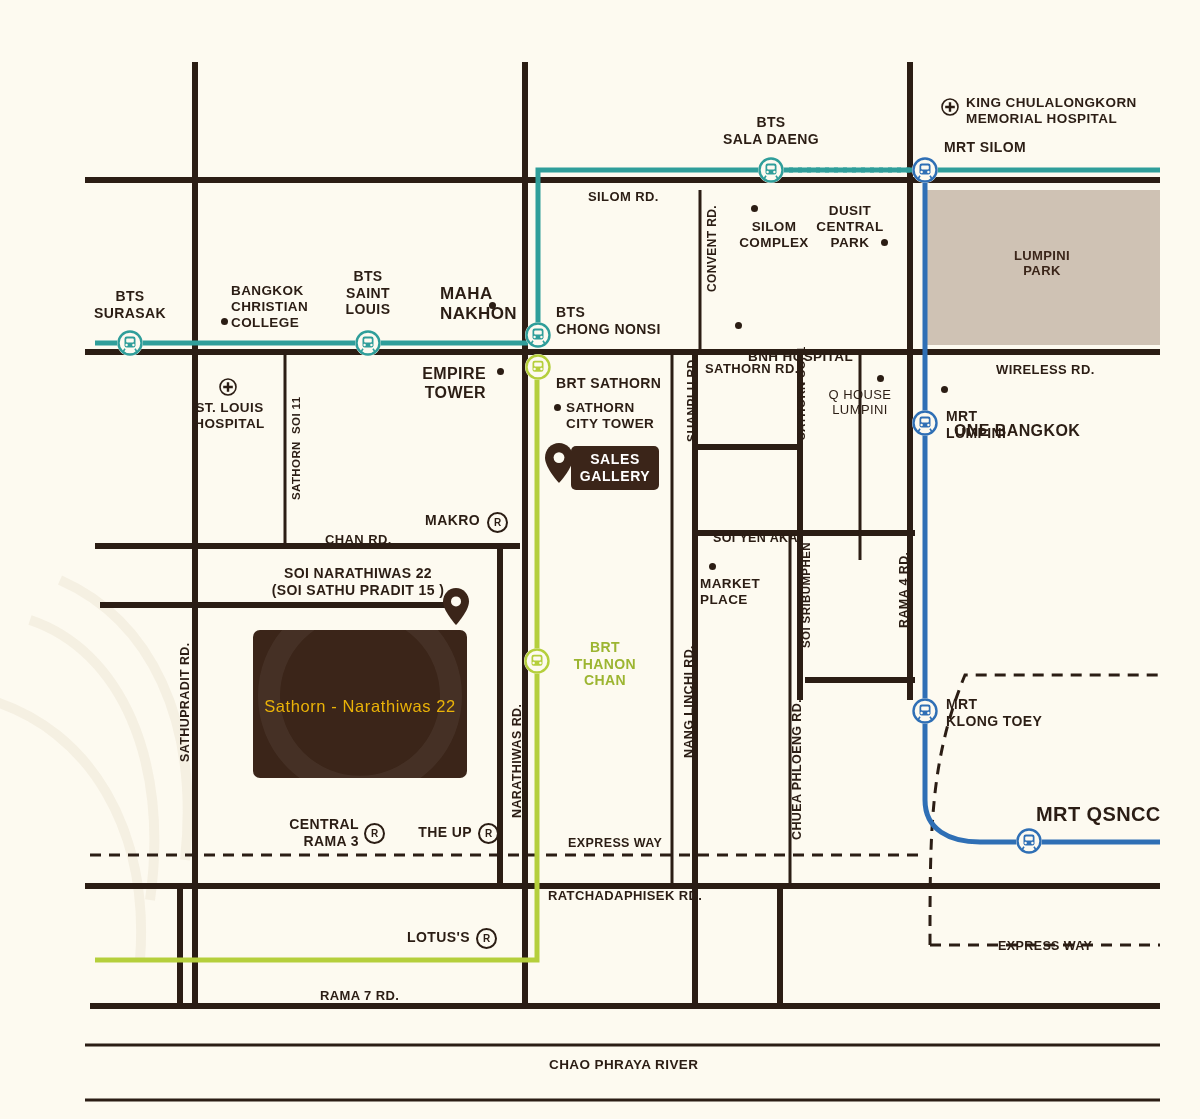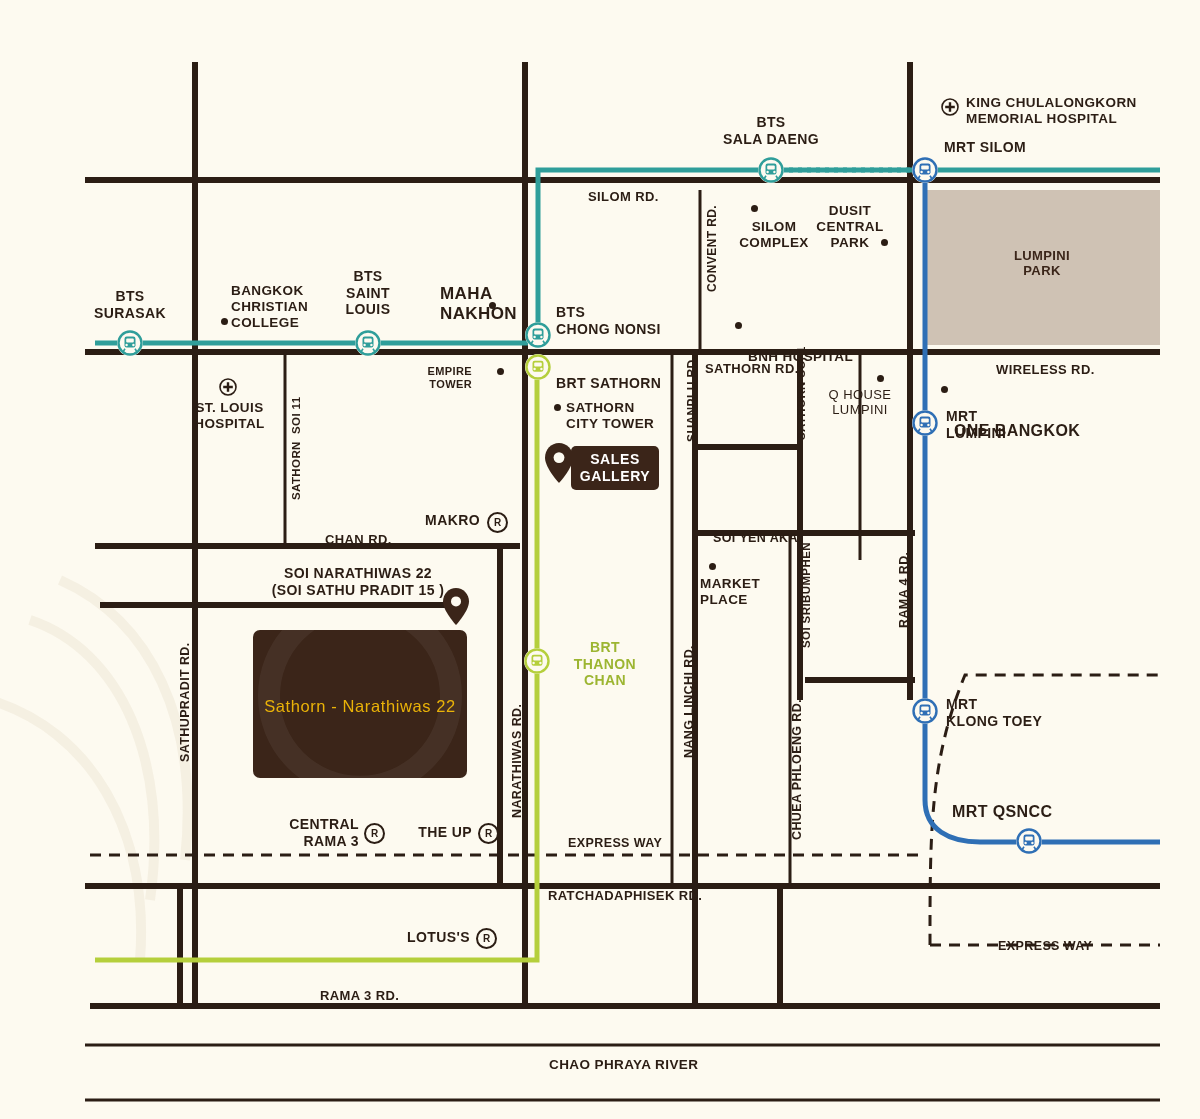--- a/index.html
+++ b/index.html
@@ -230,21 +230,21 @@
 <div class="station" style="left:1016px;top:828px;">
   <svg width="26" height="26" viewBox="0 0 26 26">
       <circle cx="13" cy="13" r="11.5" fill="#fdfaf0" stroke="#2f6fb5" stroke-width="2.4"></circle>
       <rect x="7.5" y="6.5" width="11" height="11" rx="2.2" fill="#2f6fb5"></rect>
       <rect x="9.2" y="8.4" width="7.6" height="4.2" rx="1" fill="#fdfaf0"></rect>
       <circle cx="9.6" cy="15" r="1.2" fill="#fdfaf0"></circle>
       <circle cx="16.4" cy="15" r="1.2" fill="#fdfaf0"></circle>
       <path d="M8 18.8 l-1.6 2.4 M18 18.8 l1.6 2.4" stroke="#2f6fb5" stroke-width="1.6"></path>
     </svg>
 </div>
-<div class="lbl b" style="left:952px;top:803px;width:150px;font-size:16px;">MRT QSNCC</div>
+<div class="lbl b" style="left:1036px;top:803px;width:150px;font-size:20px;">MRT QSNCC</div>
 
 <div class="station" style="left:525px;top:354px;">
   <svg width="26" height="26" viewBox="0 0 26 26">
       <circle cx="13" cy="13" r="11.5" fill="#fdfaf0" stroke="#b5cf3c" stroke-width="2.4"></circle>
       <rect x="7.5" y="6.8" width="11" height="11" rx="2.2" fill="#b5cf3c"></rect>
       <rect x="9.2" y="8.6" width="7.6" height="4" rx="1" fill="#fdfaf0"></rect>
       <circle cx="9.6" cy="15" r="1.2" fill="#fdfaf0"></circle>
       <circle cx="16.4" cy="15" r="1.2" fill="#fdfaf0"></circle>
     </svg>
 </div>
@@ -280,21 +280,21 @@
 <div class="dot" style="left:221px;top:318px;"></div>
 <div class="lbl b" style="left:231px;top:283px;width:130px;font-size:13.5px;">BANGKOK
 CHRISTIAN
 COLLEGE</div>
 
 <div class="dot" style="left:489px;top:302px;"></div>
 <div class="lbl b" style="left:440px;top:284px;width:100px;font-size:17px;">MAHA
 NAKHON</div>
 
 <div class="dot" style="left:497px;top:368px;"></div>
-<div class="lbl b r" style="left:367px;top:365px;width:105px;font-size:11px;">EMPIRE
+<div class="lbl b r" style="left:381px;top:365px;width:105px;font-size:16px;">EMPIRE
 TOWER</div>
 
 <div class="dot" style="left:554px;top:404px;"></div>
 <div class="lbl b" style="left:566px;top:400px;width:130px;font-size:13.5px;">SATHORN
 CITY TOWER</div>
 
 <div class="dot" style="left:751px;top:205px;"></div>
 <div class="lbl b c" style="left:719px;top:219px;width:110px;font-size:13.5px;">SILOM
 COMPLEX</div>
 
@@ -370,15 +370,15 @@
 
 <div class="lbl b c" style="left:228px;top:565px;width:260px;font-size:14px;">SOI NARATHIWAS 22
 (SOI SATHU PRADIT 15 )</div>
 
 <div class="lbl b" style="left:568px;top:836px;font-size:12.5px;">EXPRESS WAY</div>
 
 <div class="lbl b" style="left:998px;top:939px;font-size:12.5px;">EXPRESS WAY</div>
 
 <div class="lbl b" style="left:548px;top:888px;font-size:13px;">RATCHADAPHISEK RD.</div>
 
-<div class="lbl b" style="left:320px;top:988px;font-size:13px;">RAMA 3 RD.</div>
+<div class="lbl b" style="left:320px;top:988px;font-size:13px;">RAMA 7 RD.</div>
 
 <div class="lbl b" style="left:549px;top:1057px;font-size:13.5px;">CHAO PHRAYA RIVER</div>
 
 </body></html>

